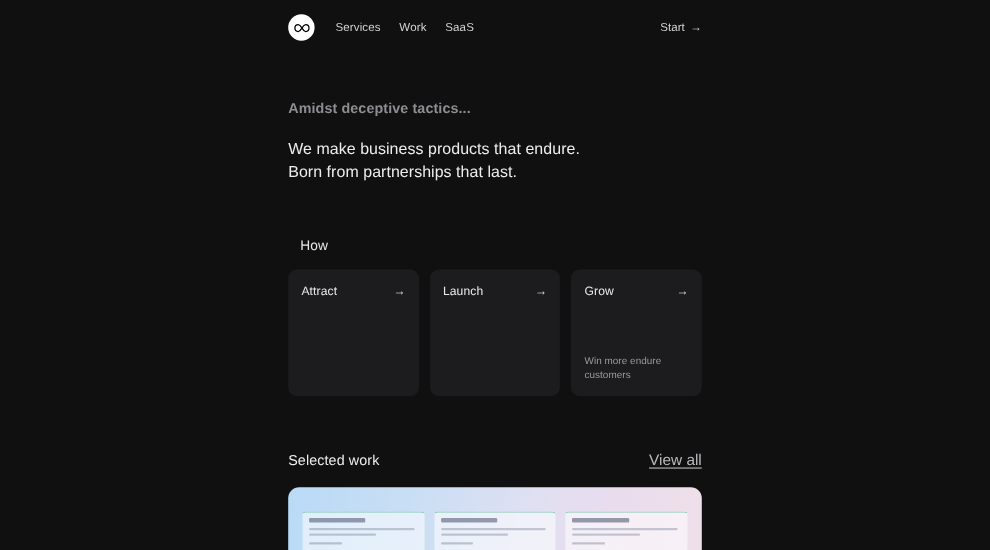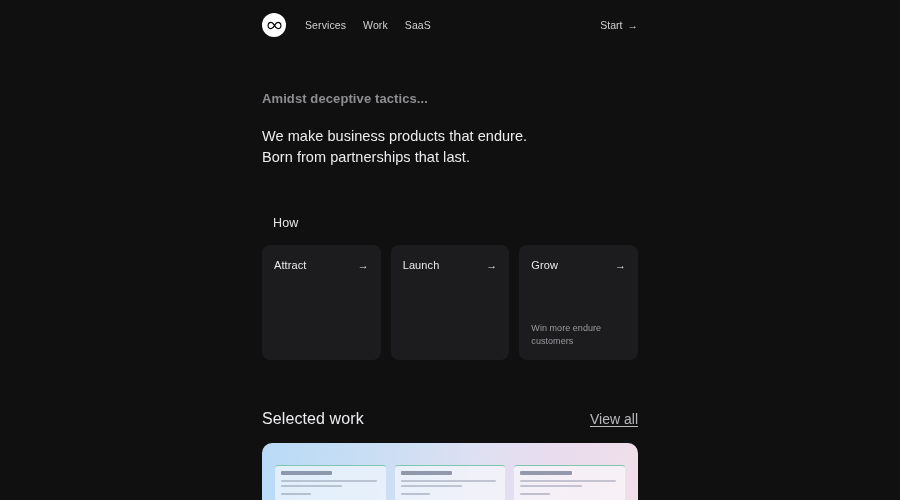--- a/index.html
+++ b/index.html
@@ -81,21 +81,21 @@
   .how-card-desc {
     margin-top:auto;
     font-size:9px; color:#9b9b9f; line-height:12.5px; letter-spacing:.05px;
   }
 
   
   .work-head {
     position:absolute; left:262px; top:410px; width:376px;
     display:flex; align-items:baseline; justify-content:space-between;
   }
-  .work-title { font-size:16px; color:#ededef; letter-spacing:.1px; }
+  .work-title { font-size:13px; color:#ededef; letter-spacing:.1px; }
   .work-viewall {
     font-size:14px; color:#b9b9bd; 
     text-underline-offset:2px;
   }
 
   .work-preview {
     position:absolute; left:262px; top:443px;
     width:376px; height:57px;
     border-radius:10px 10px 0 0;
     background:linear-gradient(100deg,#b9daf6 0%,#c8def4 28%,#dfe0f2 58%,#e9dced 78%,#efdfe9 100%);

